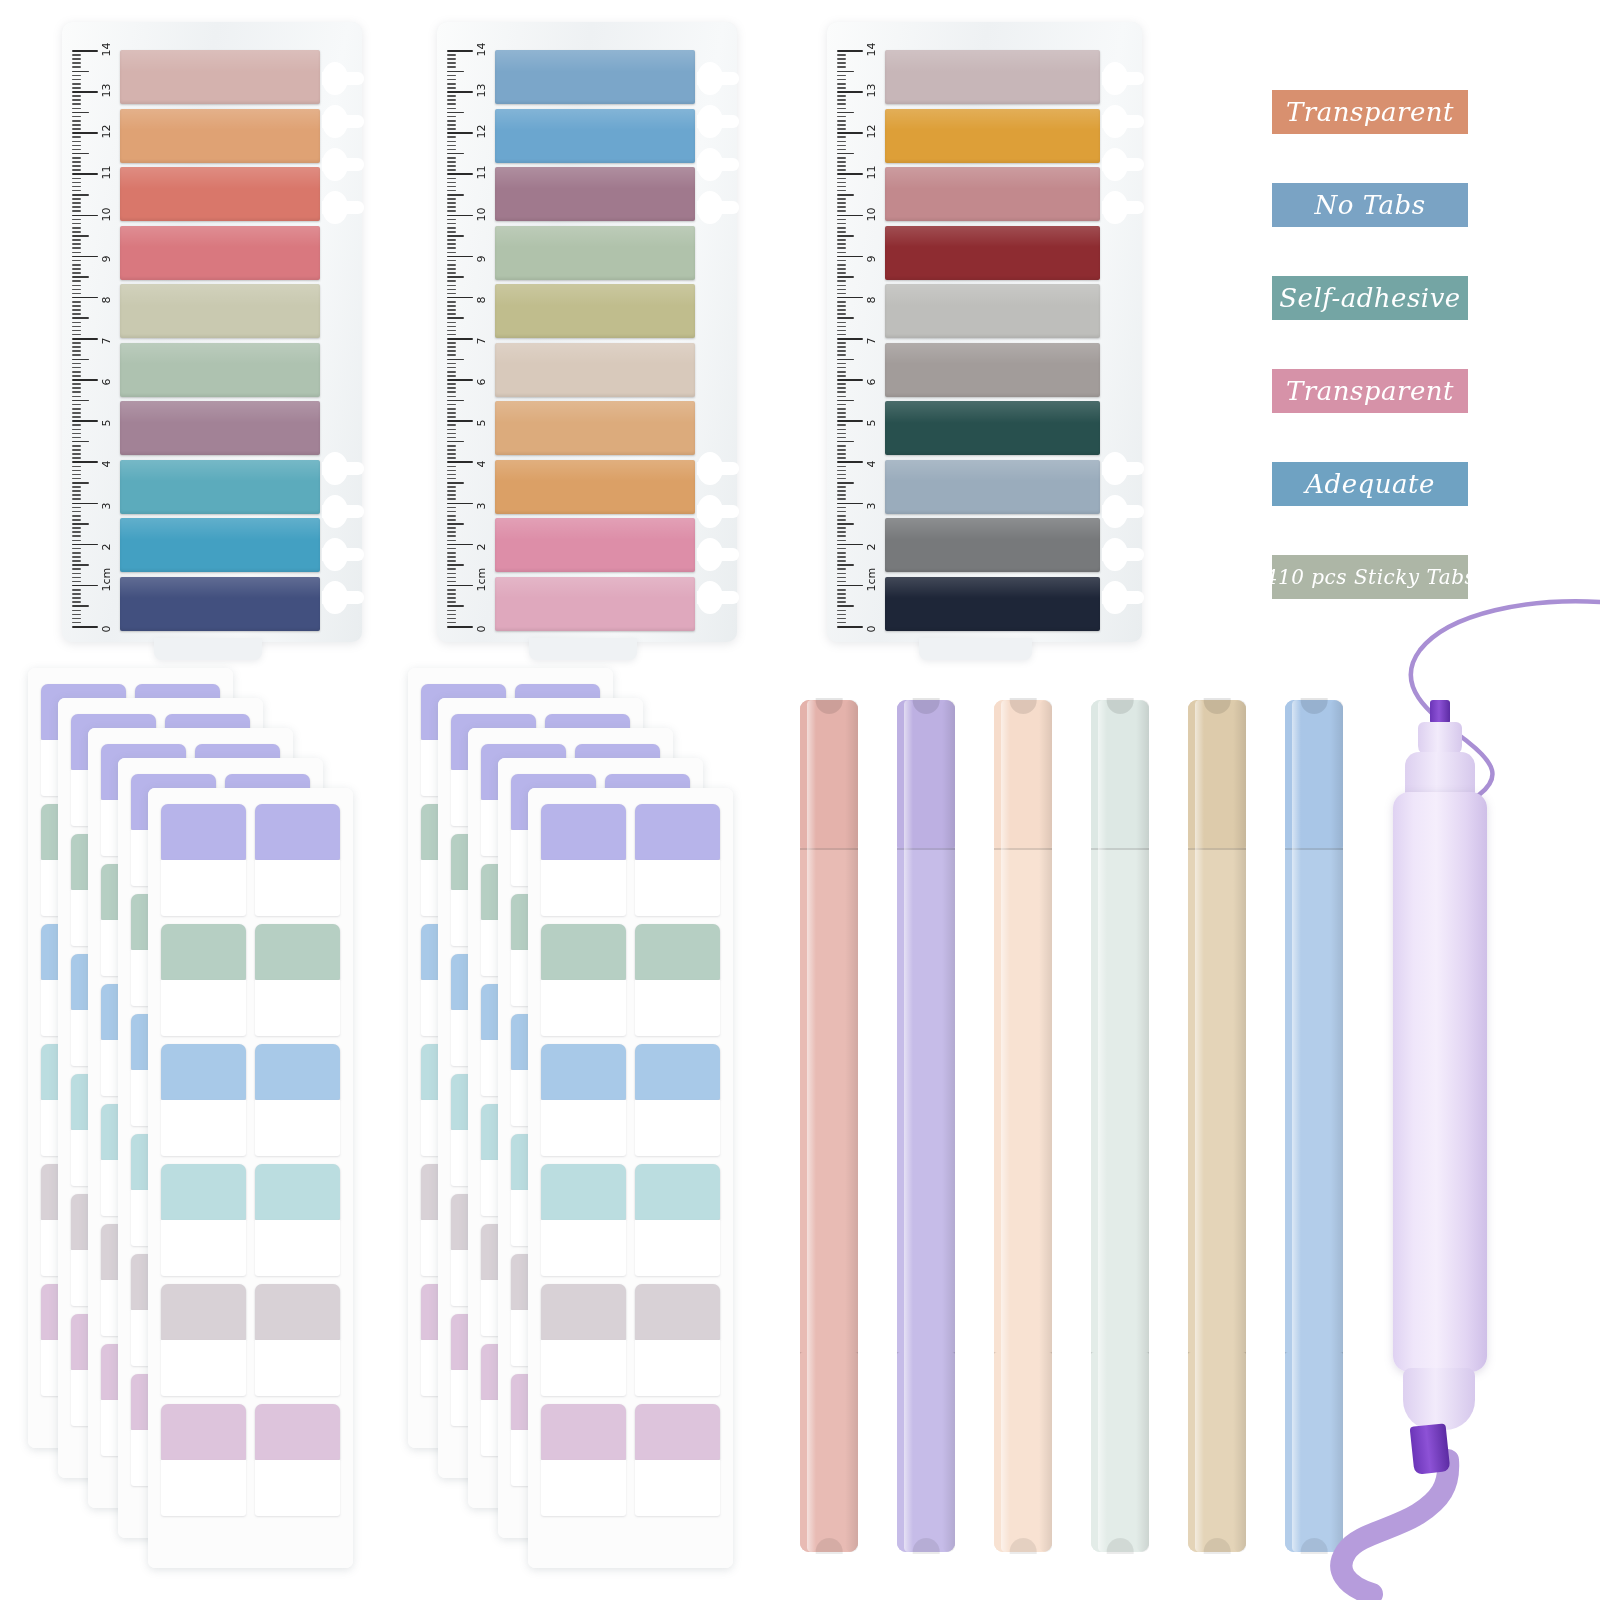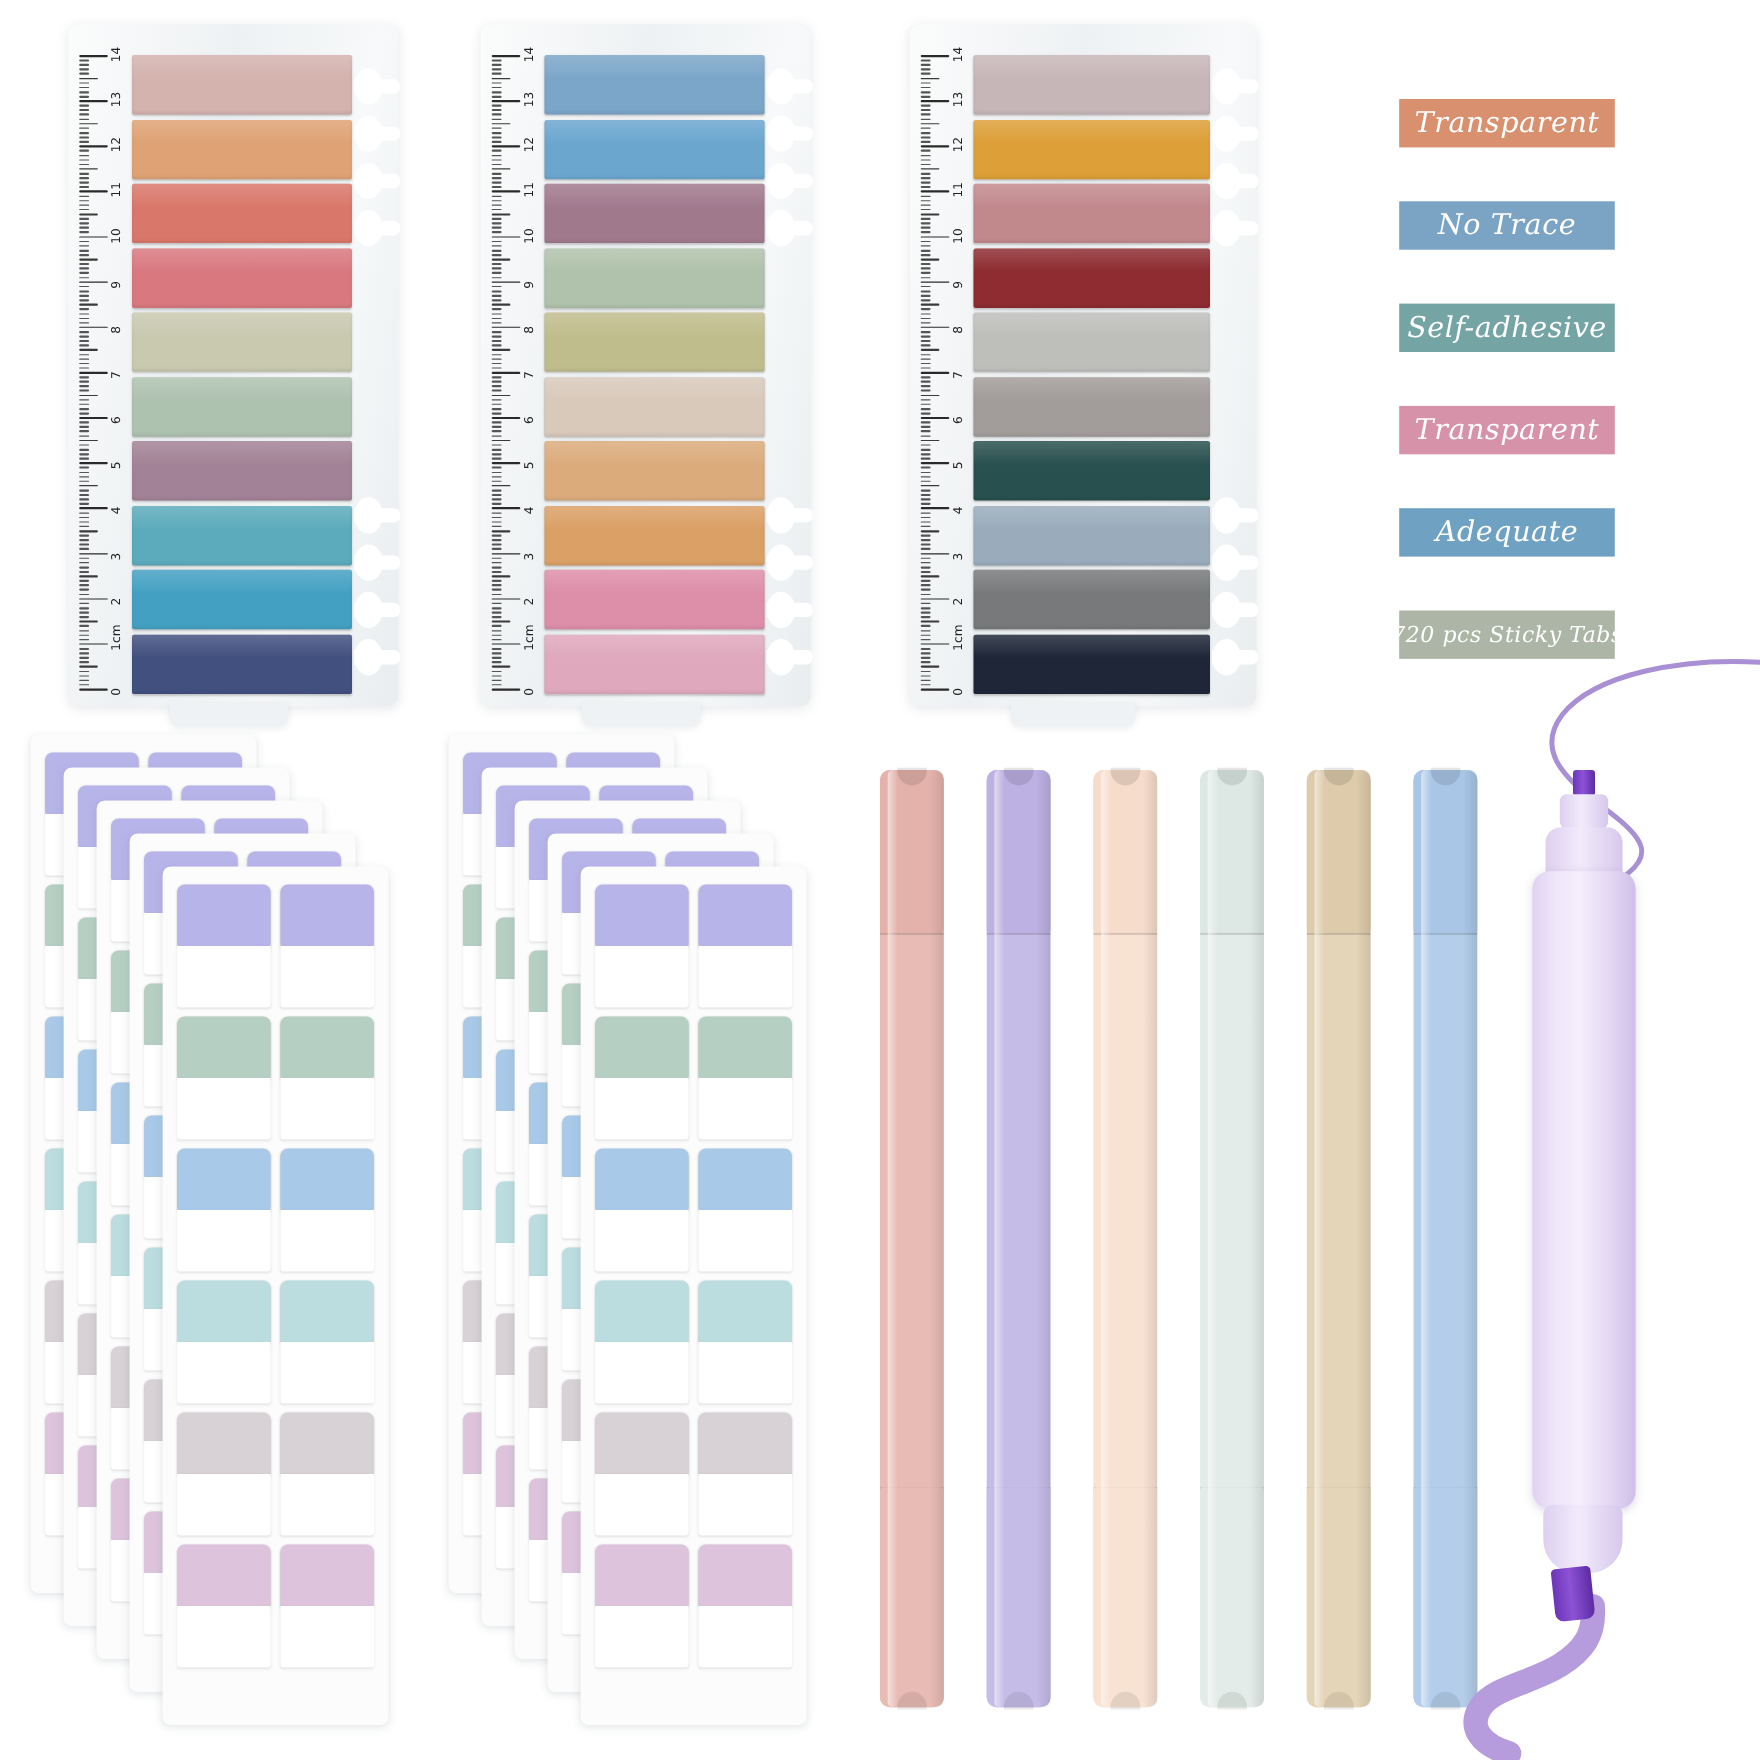--- a/index.html
+++ b/index.html
@@ -1170,29 +1170,29 @@
         <div class="cone" style="left:1403px;top:1368px;width:72px;height:62px;border-radius:8px 8px 30px 30px;"></div>
         <div class="nib" style="left:1412px;top:1425px;width:36px;height:48px;border-radius:4px 4px 8px 8px;transform:rotate(-6deg);"></div>
       </div>
     </div>
 
   <div id="features">
       <div class="labeltag" style="left: 1272px; top: 90px; width: 196px; height: 44px; background: rgb(216, 144, 111); font-size: 26px;">
         <span>Transparent</span>
       </div>
       <div class="labeltag" style="left: 1272px; top: 183px; width: 196px; height: 44px; background: rgb(122, 163, 196); font-size: 26px;">
-        <span>No Trace</span>
+        <span>No Tabs</span>
       </div>
       <div class="labeltag" style="left: 1272px; top: 276px; width: 196px; height: 44px; background: rgb(116, 165, 164); font-size: 26px;">
         <span>Self-adhesive</span>
       </div>
       <div class="labeltag" style="left: 1272px; top: 369px; width: 196px; height: 44px; background: rgb(214, 146, 168); font-size: 26px;">
         <span>Transparent</span>
       </div>
       <div class="labeltag" style="left: 1272px; top: 462px; width: 196px; height: 44px; background: rgb(111, 162, 194); font-size: 26px;">
         <span>Adequate</span>
       </div>
       <div class="labeltag" style="left: 1272px; top: 555px; width: 196px; height: 44px; background: rgb(173, 182, 166); font-size: 20px;">
-        <span>720 pcs Sticky Tabs</span>
+        <span>410 pcs Sticky Tabs</span>
       </div>
     </div>
 
 </div>
 
 </body></html>

